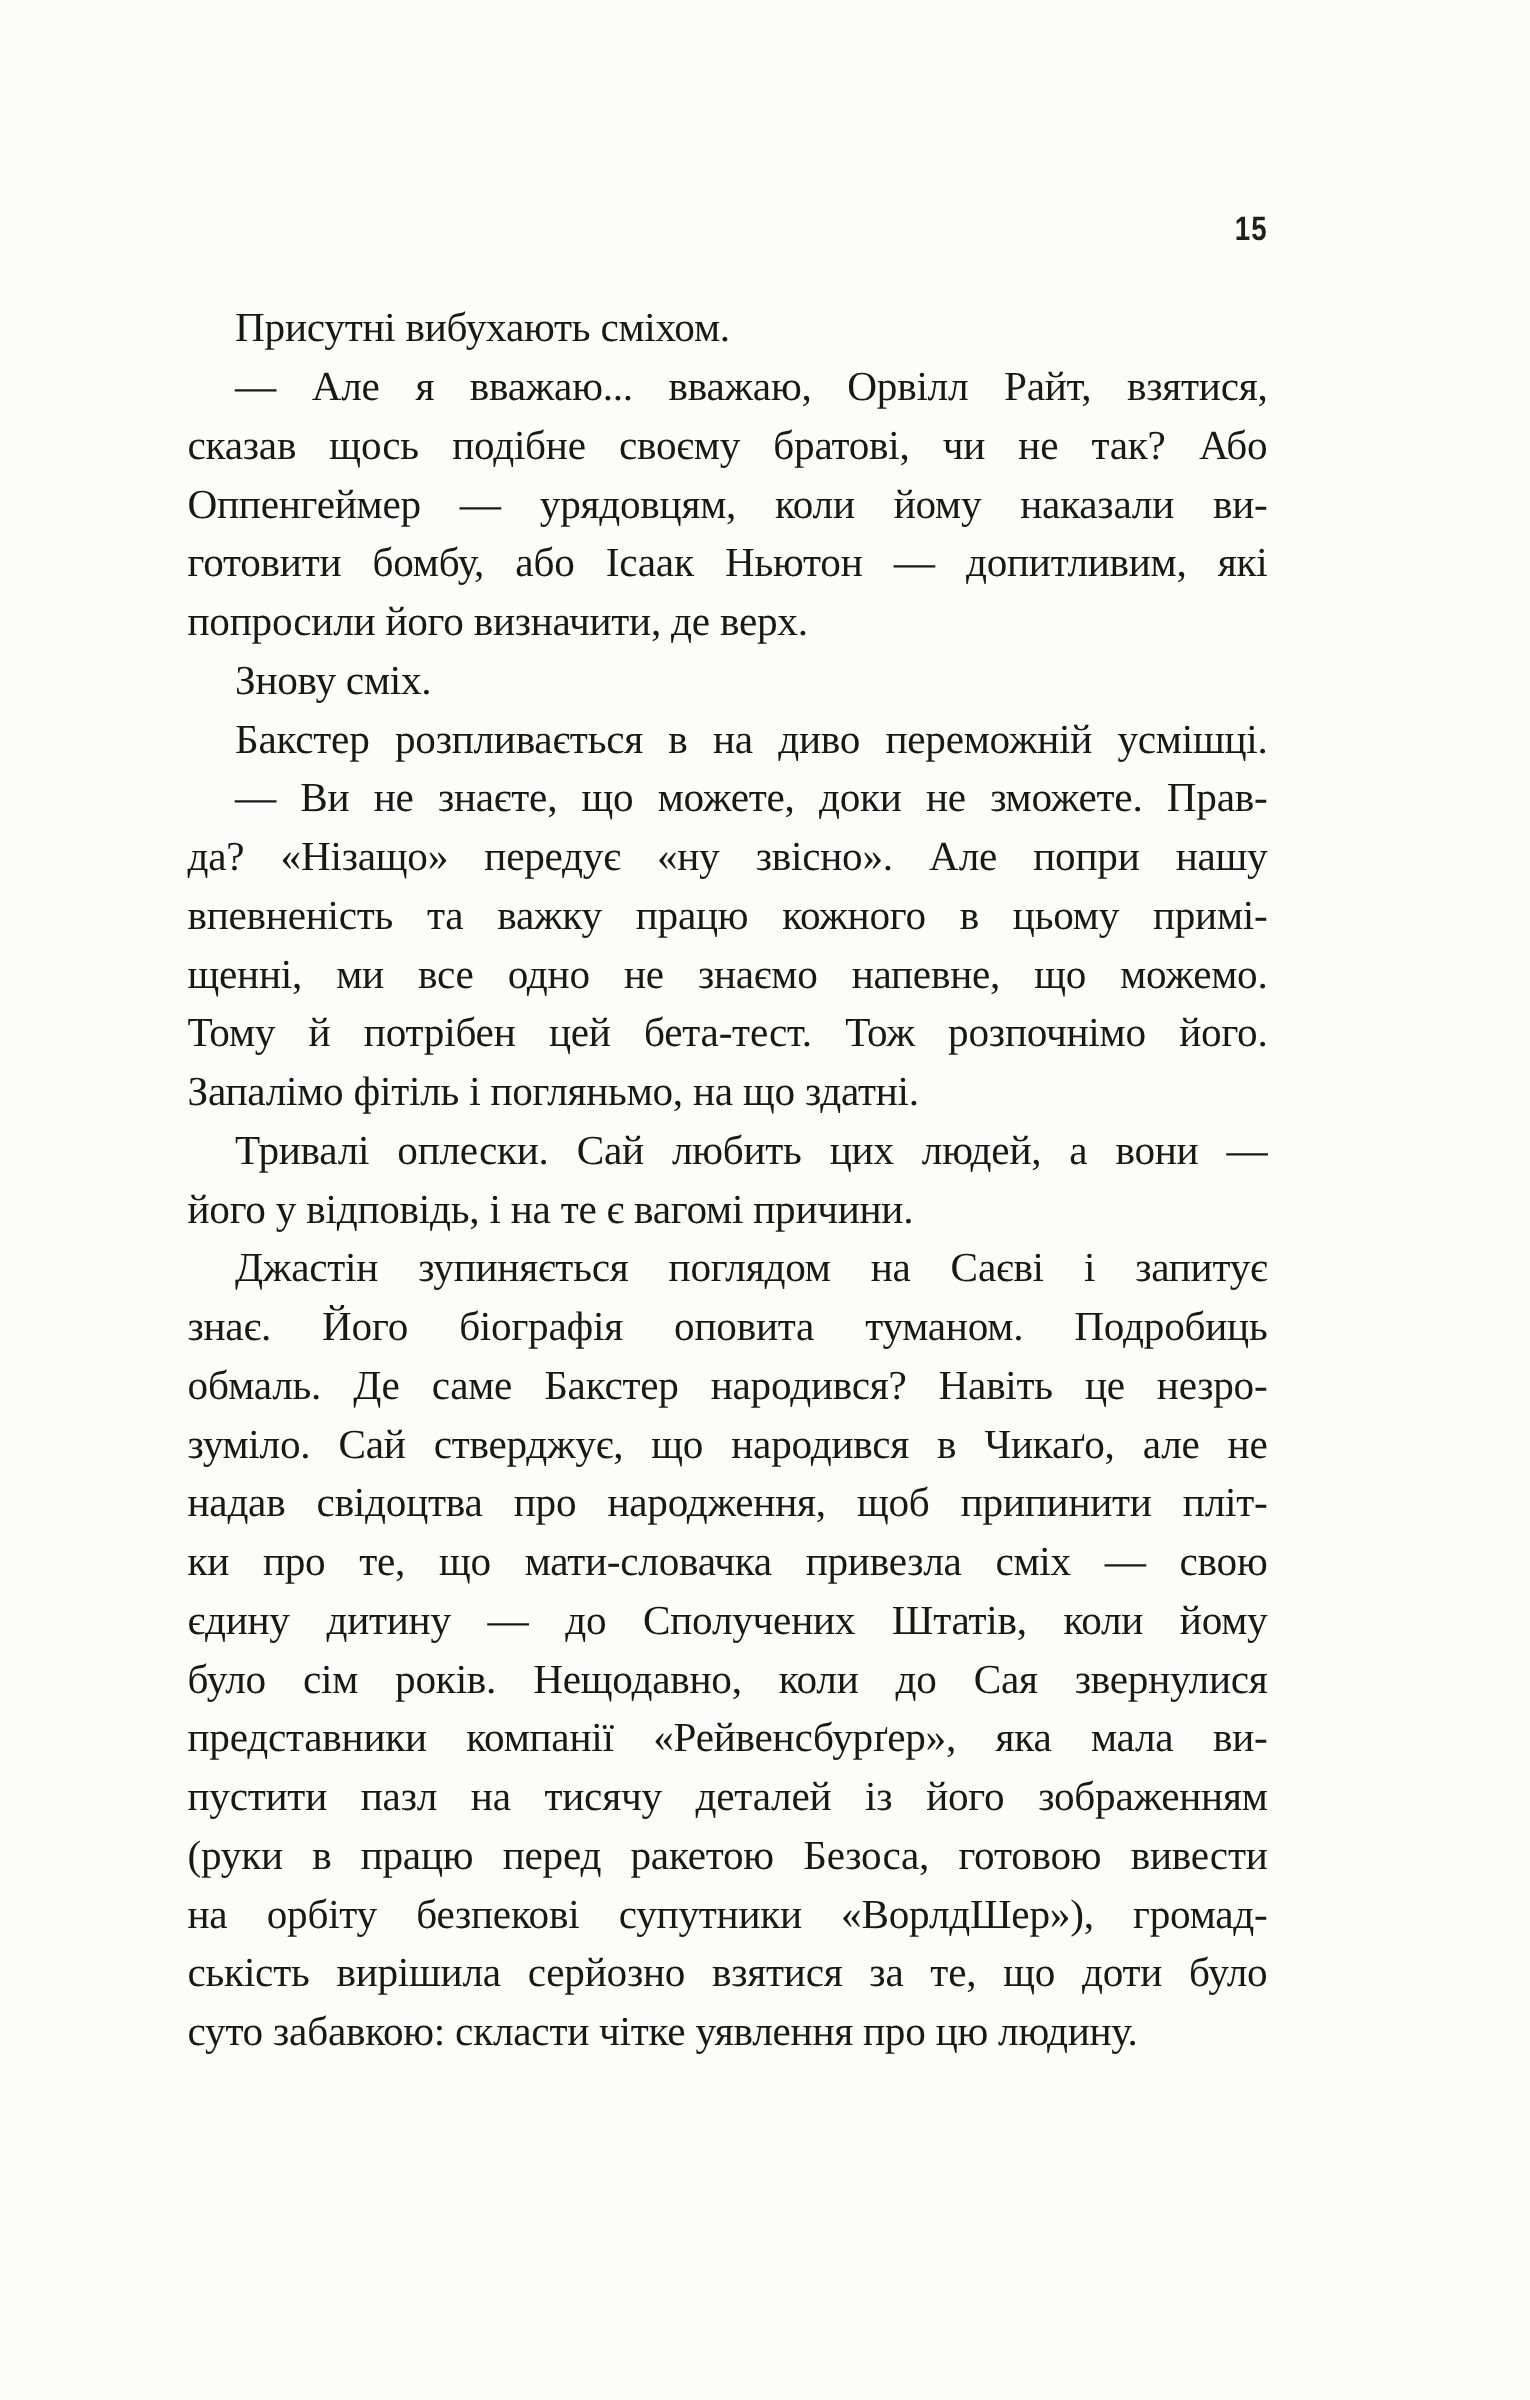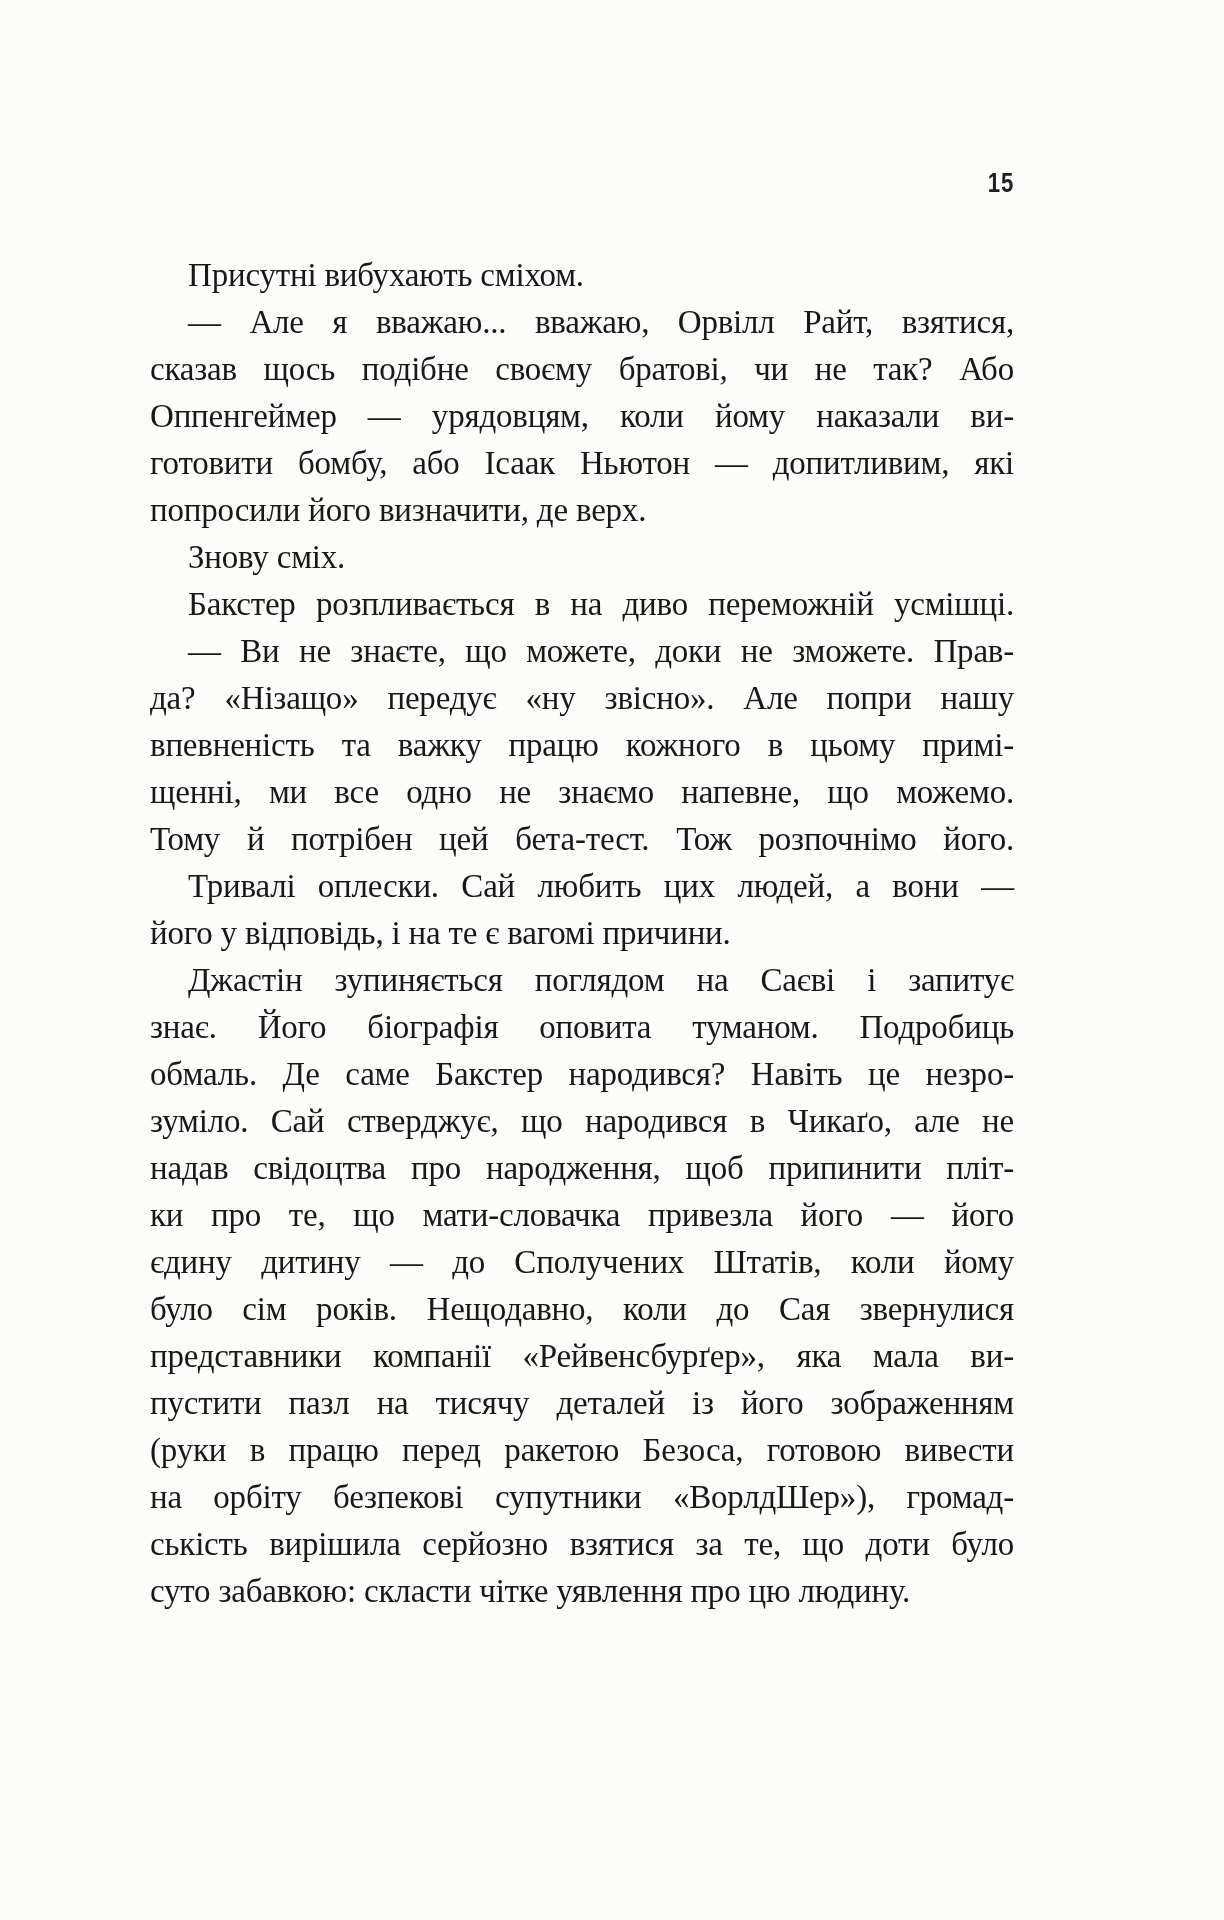--- a/index.html
+++ b/index.html
@@ -23,21 +23,21 @@
     font-size: 27px;
     line-height: 1;
     color: #1f1f1f;
     transform: scaleX(0.82);
     transform-origin: right center;
     letter-spacing: 1px;
   }
   .text-block {
     position: absolute;
     left: 150px;
-    top: 252px;
+    top: 240px;
     width: 864px;
     color: #181818;
   }
   .paragraph {
     margin: 0;
     padding: 0;
   }
   .line {
     font-size: 33px;
     line-height: 47px;
@@ -73,32 +73,33 @@
     </div>
     <div class="paragraph">
       <div class="line first">Бакстер розпливається в на диво переможній усмішці.</div>
     </div>
     <div class="paragraph">
       <div class="line first">— Ви не знаєте, що можете, доки не зможете. Прав-</div>
       <div class="line">да? «Нізащо» передує «ну звісно». Але попри нашу</div>
       <div class="line">впевненість та важку працю кожного в цьому примі-</div>
       <div class="line">щенні, ми все одно не знаємо напевне, що можемо.</div>
       <div class="line">Тому й потрібен цей бета-тест. Тож розпочнімо його.</div>
+      <div class="line plast">Запалімо фітіль і погляньмо, на що здатні.</div>
     </div>
     <div class="paragraph">
       <div class="line first">Тривалі оплески. Сай любить цих людей, а вони —</div>
       <div class="line plast">його у відповідь, і на те є вагомі причини.</div>
     </div>
     <div class="paragraph">
       <div class="line first">Джастін зупиняється поглядом на Саєві і запитує</div>
       <div class="line">знає. Його біографія оповита туманом. Подробиць</div>
       <div class="line">обмаль. Де саме Бакстер народився? Навіть це незро-</div>
       <div class="line">зуміло. Сай стверджує, що народився в Чикаґо, але не</div>
       <div class="line">надав свідоцтва про народження, щоб припинити пліт-</div>
-      <div class="line">ки про те, що мати-словачка привезла його — його</div>
+      <div class="line">ки про те, що мати-словачка привезла сміх — свою</div>
       <div class="line">єдину дитину — до Сполучених Штатів, коли йому</div>
       <div class="line">було сім років. Нещодавно, коли до Сая звернулися</div>
       <div class="line">представники компанії «Рейвенсбурґер», яка мала ви-</div>
       <div class="line">пустити пазл на тисячу деталей із його зображенням</div>
       <div class="line">(руки в працю перед ракетою Безоса, готовою вивести</div>
       <div class="line">на орбіту безпекові супутники «ВорлдШер»), громад-</div>
       <div class="line">ськість вирішила серйозно взятися за те, що доти було</div>
       <div class="line plast">суто забавкою: скласти чітке уявлення про цю людину.</div>
     </div>
   </div>

